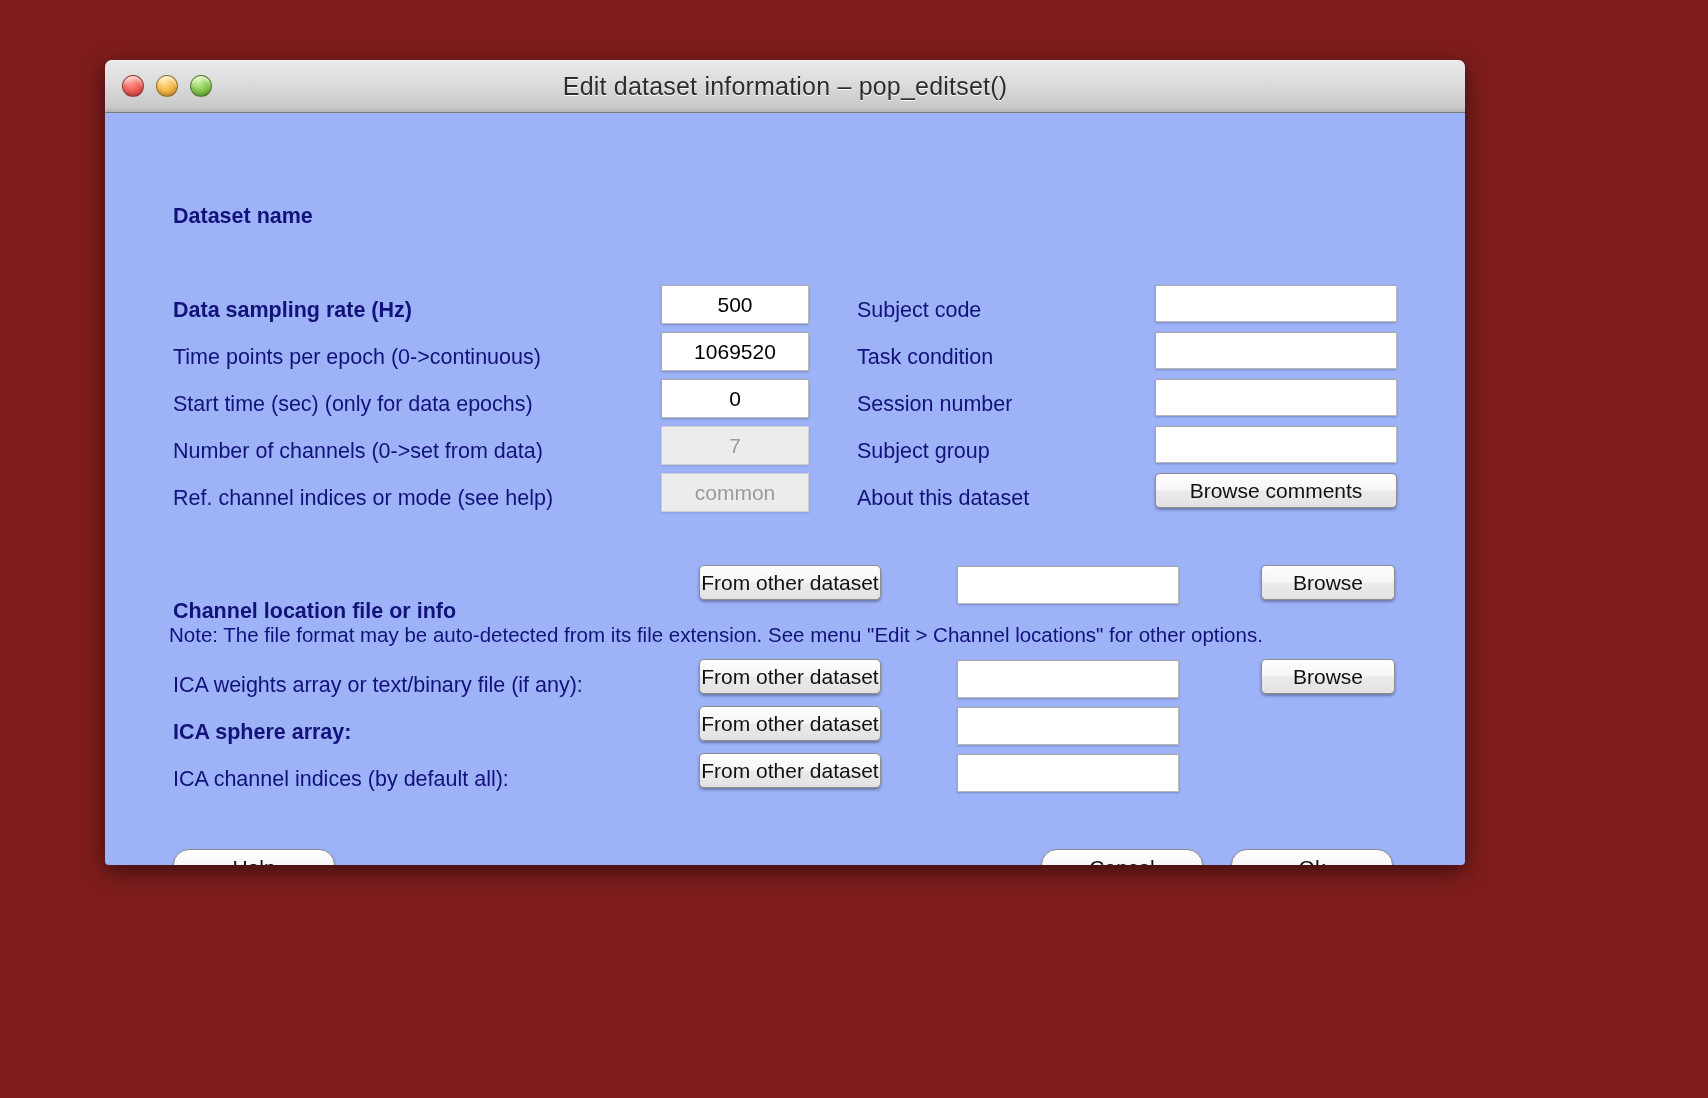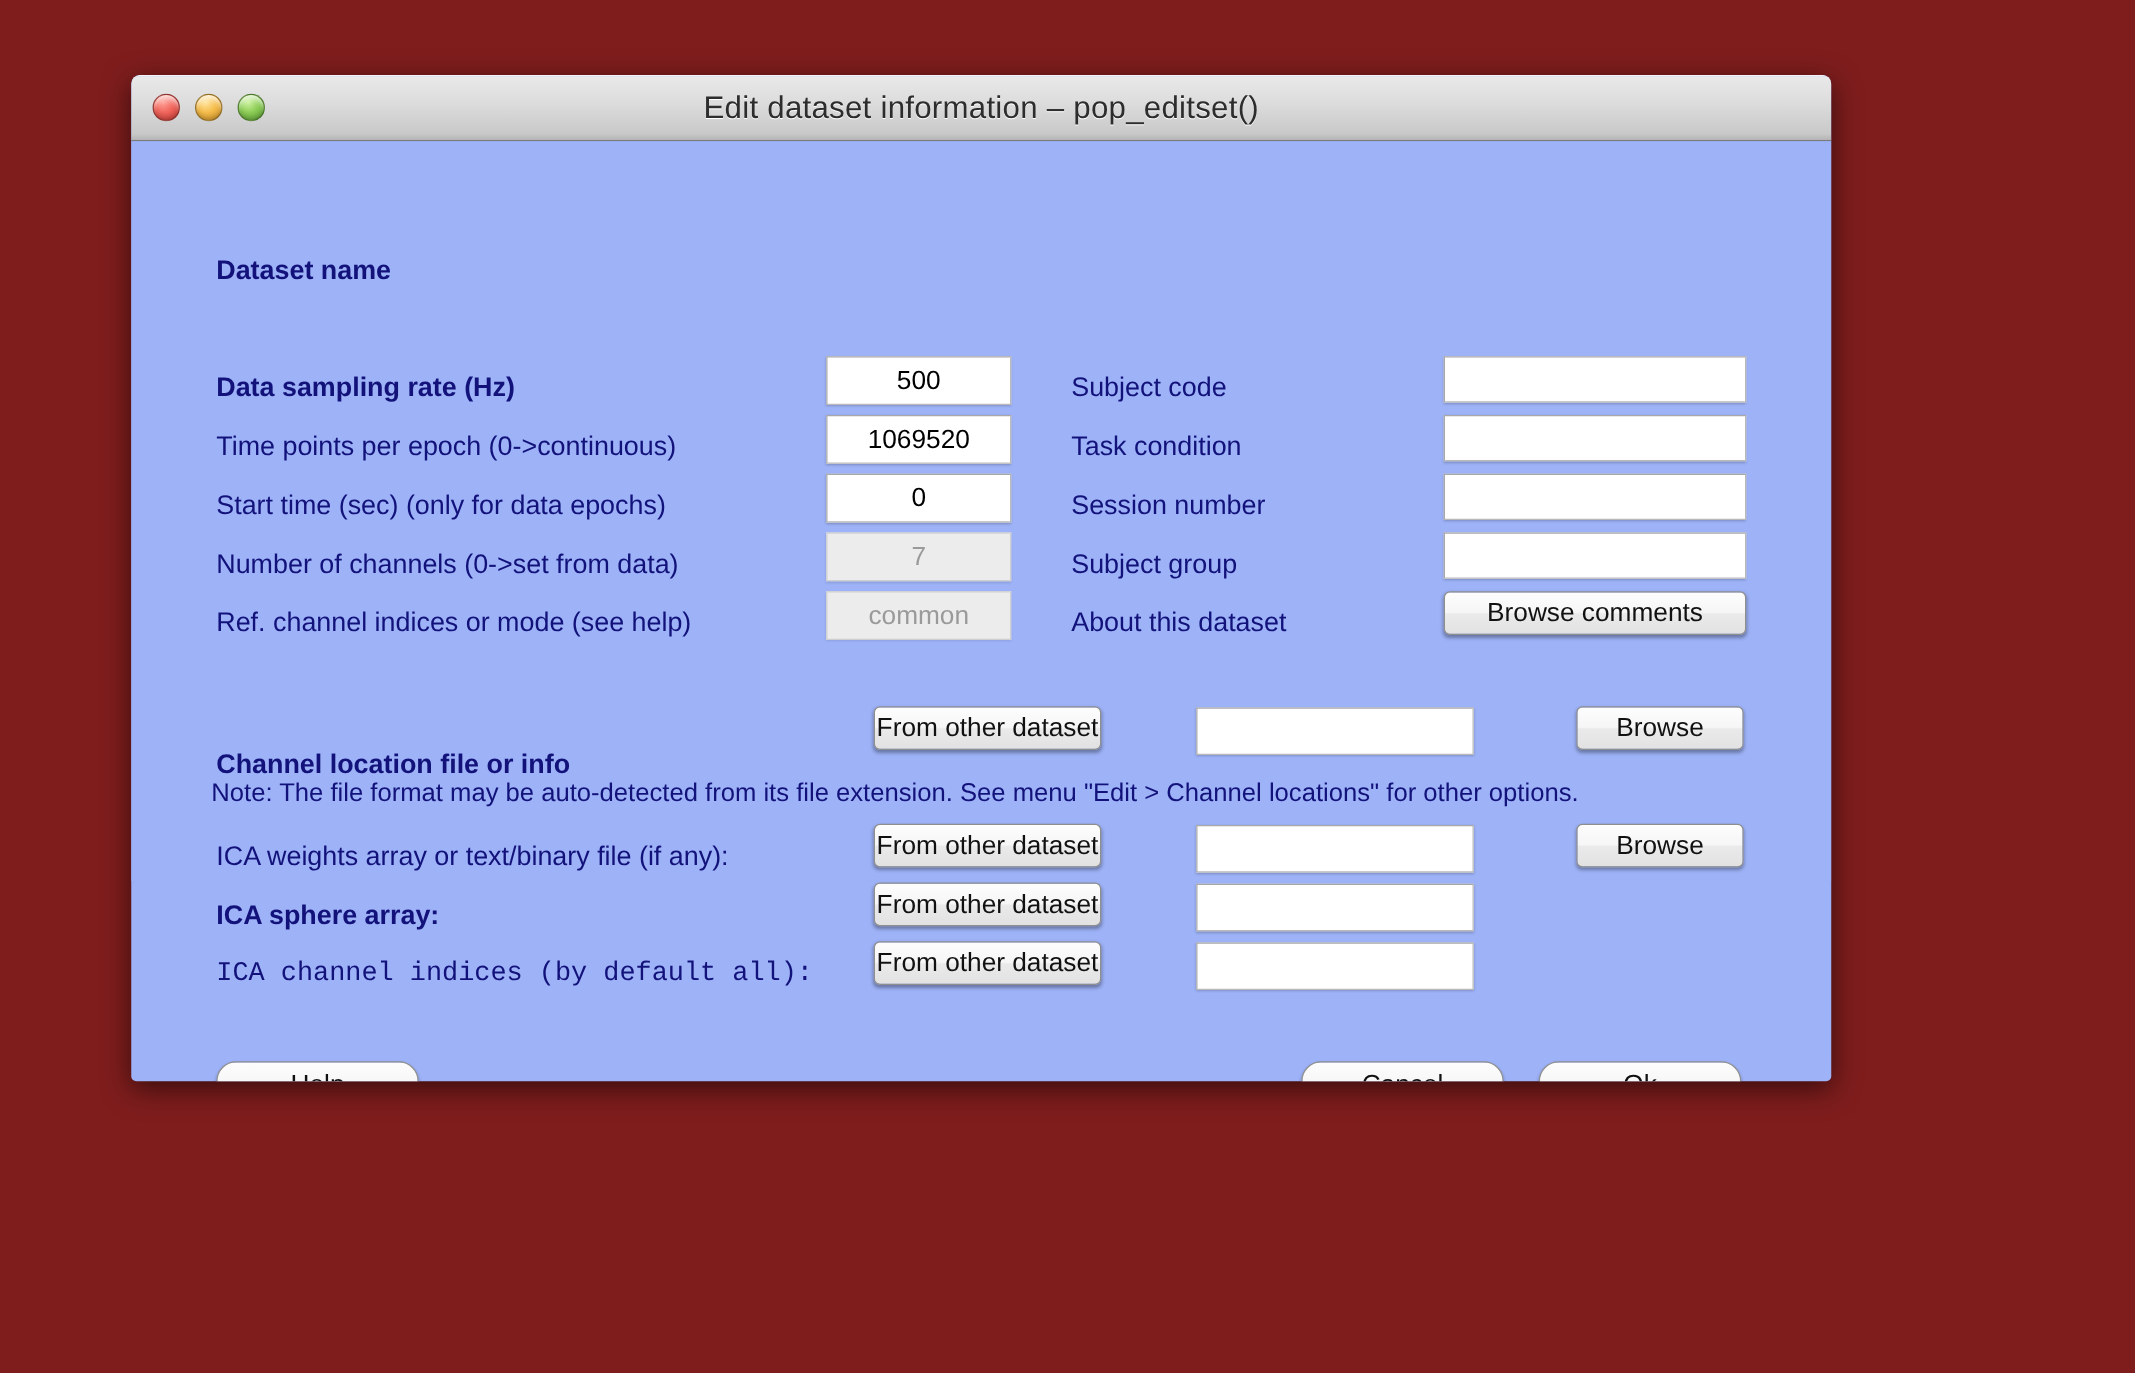--- a/index.html
+++ b/index.html
@@ -188,21 +188,21 @@
 
       <div class="lbl" style="left:68px; top:562px;">ICA weights array or text/binary file (if any):</div>
       <div class="btn" style="left:594px; top:546px; width:182px; height:35px;">From other dataset</div>
       <div class="tf" style="left:852px; top:547px; width:222px; height:38px;"></div>
       <div class="btn" style="left:1156px; top:546px; width:134px; height:35px;">Browse</div>
 
       <div class="lbl" style="left:68px; top:609px;font-weight:bold;">ICA sphere array:</div>
       <div class="btn" style="left:594px; top:593px; width:182px; height:35px;">From other dataset</div>
       <div class="tf" style="left:852px; top:594px; width:222px; height:38px;"></div>
 
-      <div class="lbl" style="left:68px; top:656px;font-family:Liberation Mono, monospace;">ICA channel indices (by default all):</div>
+      <div class="lbl" style="left:68px; top:656px;">ICA channel indices (by default all):</div>
       <div class="btn" style="left:594px; top:640px; width:182px; height:35px;">From other dataset</div>
       <div class="tf" style="left:852px; top:641px; width:222px; height:38px;"></div>
 
       <div class="btn pill" style="left:68px; top:736px; width:162px; height:38px;">Help</div>
       <div class="btn pill" style="left:936px; top:736px; width:162px; height:38px;">Cancel</div>
       <div class="btn pill" style="left:1126px; top:736px; width:162px; height:38px;">Ok</div>
 
     </div>
   </div>
 </div>

